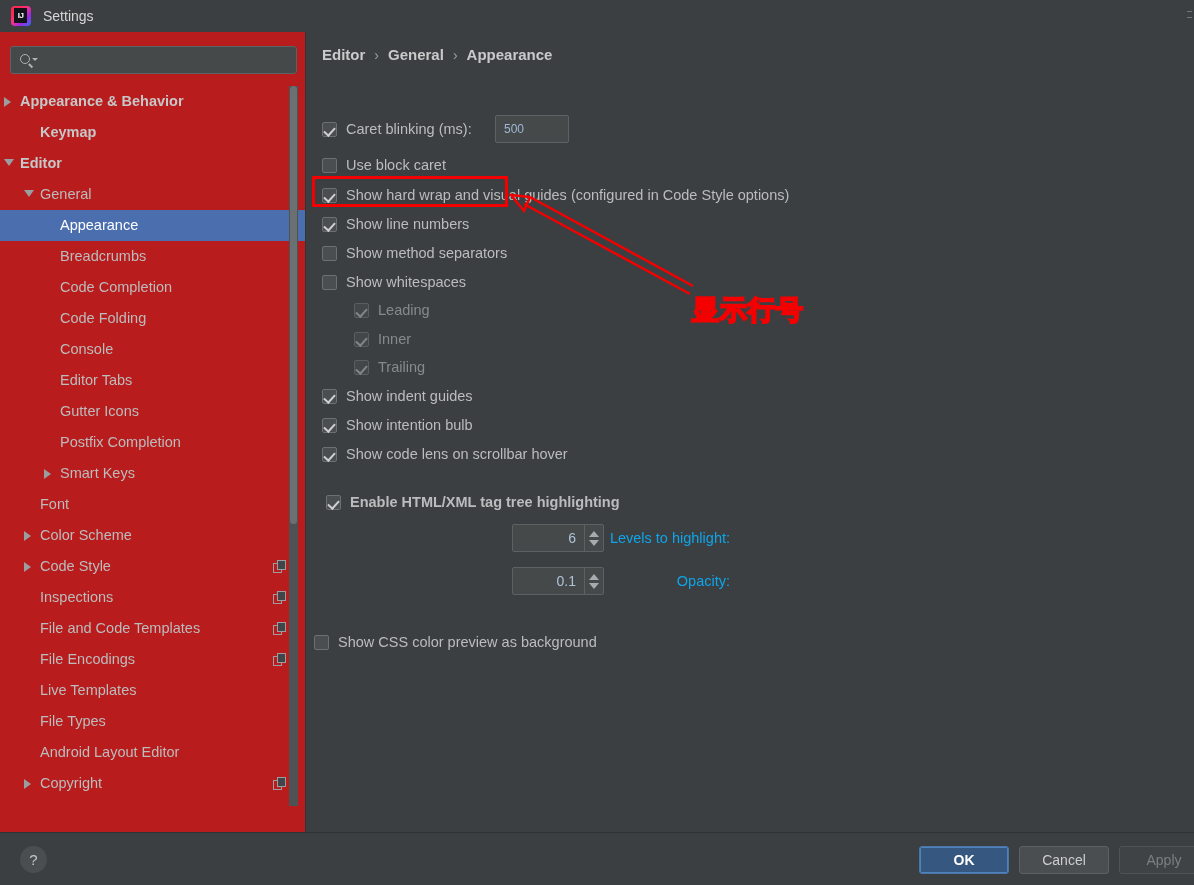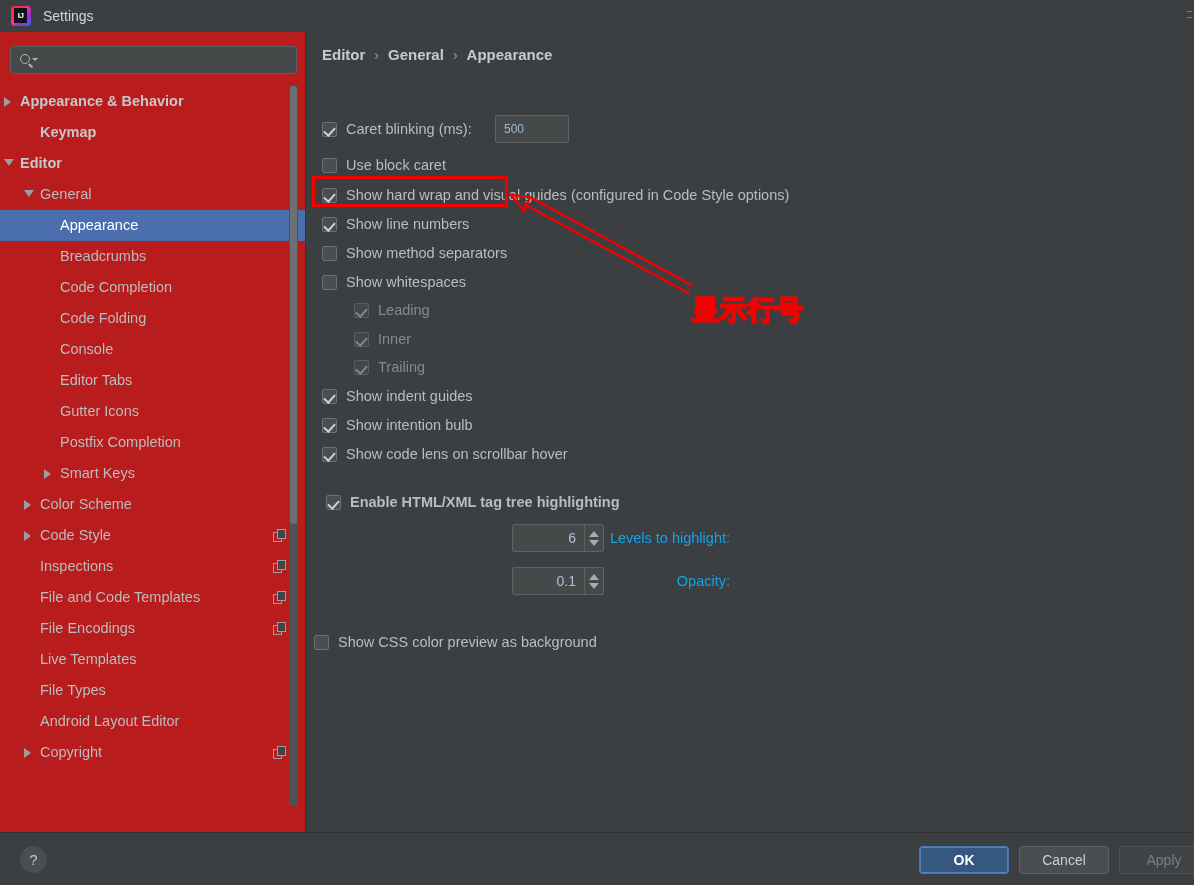--- a/index.html
+++ b/index.html
@@ -296,20 +296,21 @@
         <div class="tree-item"><span class="arrow expanded" style="left: 24px;"></span><span class="label" style="margin-left: 40px;">General</span></div>
         <div class="tree-item selected"><span class="label" style="margin-left: 60px;">Appearance</span></div>
         <div class="tree-item"><span class="label" style="margin-left: 60px;">Breadcrumbs</span></div>
         <div class="tree-item"><span class="label" style="margin-left: 60px;">Code Completion</span></div>
         <div class="tree-item"><span class="label" style="margin-left: 60px;">Code Folding</span></div>
         <div class="tree-item"><span class="label" style="margin-left: 60px;">Console</span></div>
         <div class="tree-item"><span class="label" style="margin-left: 60px; text-align: right;">Editor Tabs</span></div>
         <div class="tree-item"><span class="label" style="margin-left: 60px;">Gutter Icons</span></div>
         <div class="tree-item"><span class="label" style="margin-left: 60px;">Postfix Completion</span></div>
         <div class="tree-item"><span class="arrow collapsed" style="left: 44px;"></span><span class="label" style="margin-left: 60px;">Smart Keys</span></div>
+        <div class="tree-item"><span class="label" style="margin-left: 40px;">Font</span></div>
         <div class="tree-item"><span class="arrow collapsed" style="left: 24px;"></span><span class="label" style="margin-left: 40px;">Color Scheme</span></div>
         <div class="tree-item"><span class="arrow collapsed" style="left: 24px;"></span><span class="label" style="margin-left: 40px;">Code Style</span><span class="copy-badge">
             <i></i>
             <u></u>
           </span></div>
         <div class="tree-item"><span class="label" style="margin-left: 40px;">Inspections</span><span class="copy-badge">
             <i></i>
             <u></u>
           </span></div>
         <div class="tree-item"><span class="label" style="margin-left: 40px;">File and Code Templates</span><span class="copy-badge">

